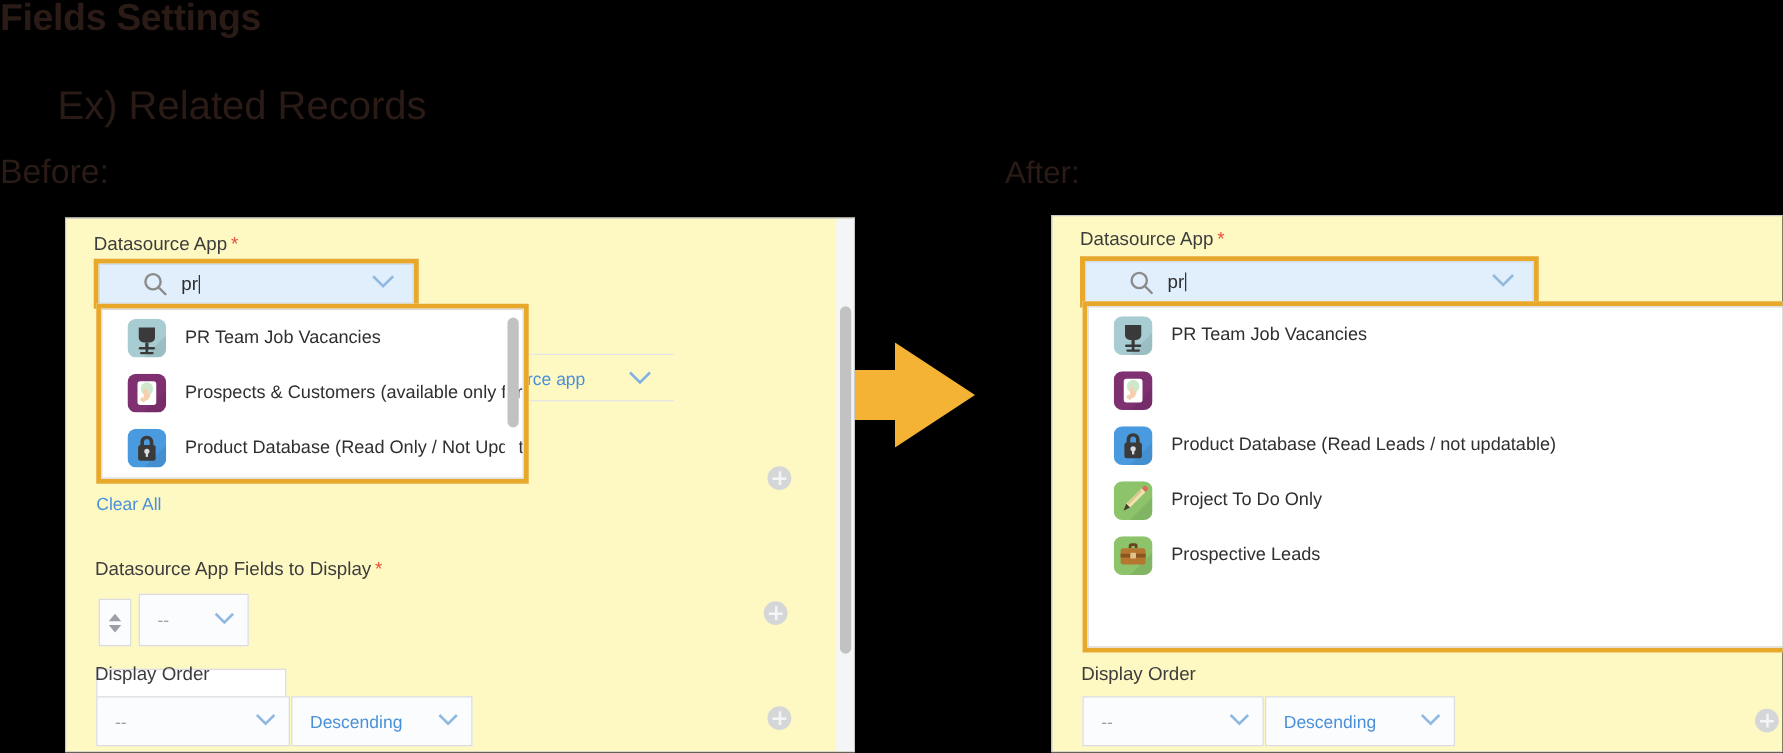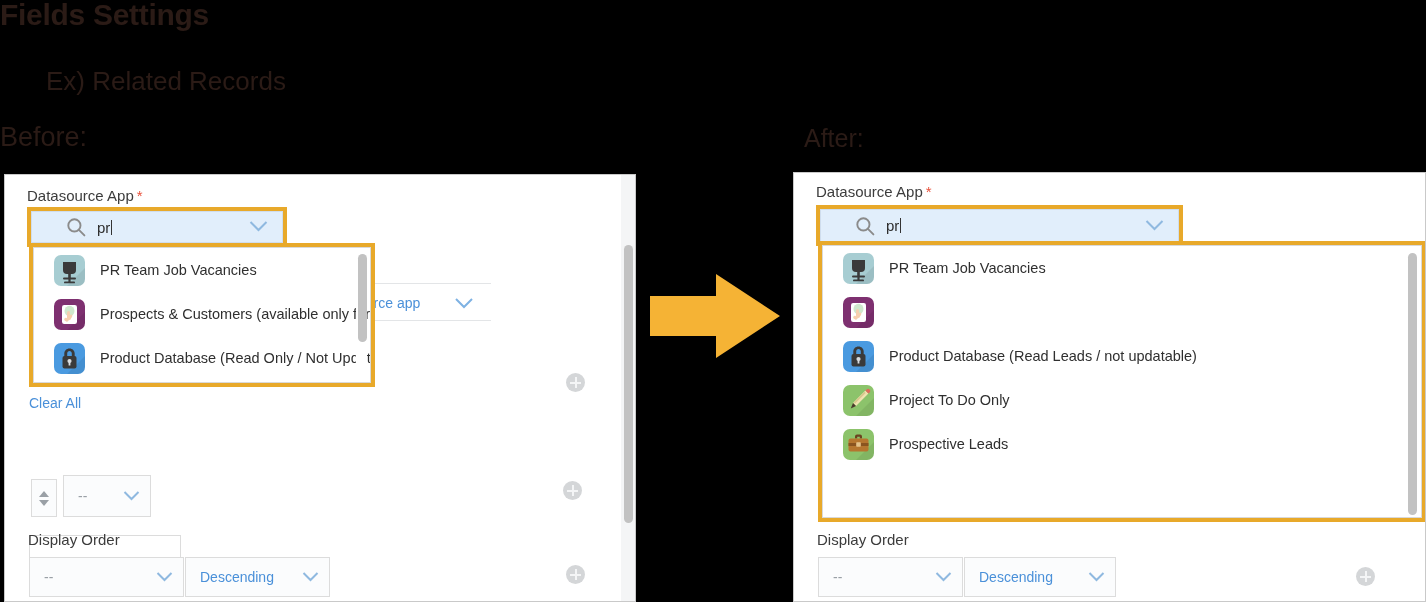--- a/index.html
+++ b/index.html
@@ -12,38 +12,38 @@
   #root { position: relative; width: 1426px; height: 602px; background:#000; }
 
   
   .slide-title {
     position: absolute; left: 0px; top: -2px;
     font-size: 30px; font-weight: bold; color: #2b1b16;
     letter-spacing: -0.3px; white-space: nowrap;
   }
   .slide-sub {
     position: absolute; left: 46px; top: 66px;
-    font-size: 26px; color: #2b1b16; white-space: nowrap;
+    font-size: 32px; color: #2b1b16; white-space: nowrap;
   }
   .label-before {
     position: absolute; left: 0px; top: 122px;
     font-size: 27px; color: #2b1b16; white-space: nowrap;
   }
   .label-after {
     position: absolute; left: 793px; top: 124px;
     font-size: 25px; color: #2b1b16; white-space: nowrap; margin-left: 11px;
   }
 
   
   .arrow { position: absolute; left: 650px; top: 274px; width: 130px; height: 84px; }
 
   
   .panel {
-    position: absolute; background: #ffffff;
-    border: 1px solid #c9c9c9; overflow: hidden;
+    position: absolute; background: #fef9c3;
+    border: 1px solid #c9c9c9; overflow: hidden; margin-left: 48px;
   }
   #panel-before { left: 4px; top: 174px; width: 632px; height: 428px; }
   #panel-after  { left: 793px; top: 172px; width: 633px; height: 430px; }
 
   .panel-inner { position: relative; width: 100%; height: 100%; }
 
   
   .panel-scroll-track {
     position: absolute; right: 0px; top: 0px; width: 14px; height: 100%;
     background: #f4f5f6;
@@ -234,20 +234,23 @@
               </div>
             </div>
           <div class="dd-scroll-track">
             <div class="dd-scroll-thumb" style="top:2px; height:88px; right:0;"></div>
           </div>
         </div>
       </div>
 
       <div class="link" style="left:24px; top:220px;">Clear All</div>
 
+      <div class="field-label" style="left:23px; top:272px;">
+        <span>Datasource App Fields to Display</span><span class="req">*</span>
+      </div>
       <div class="spinner" style="left:26px; top:304px;">
         <span class="tri up"></span>
         <span class="tri dn"></span>
       </div>
       <div class="sel" style="left:58px; top:300px; width:88px; height:42px;">
         <span class="sel-val">--</span>
         <span>
           <svg width="17" height="10" viewBox="0 0 17 10">
               <path d="M1.5 1 L8.5 8 L15.5 1" fill="none" stroke="#8fb9e0" stroke-width="2"></path>
             </svg>

